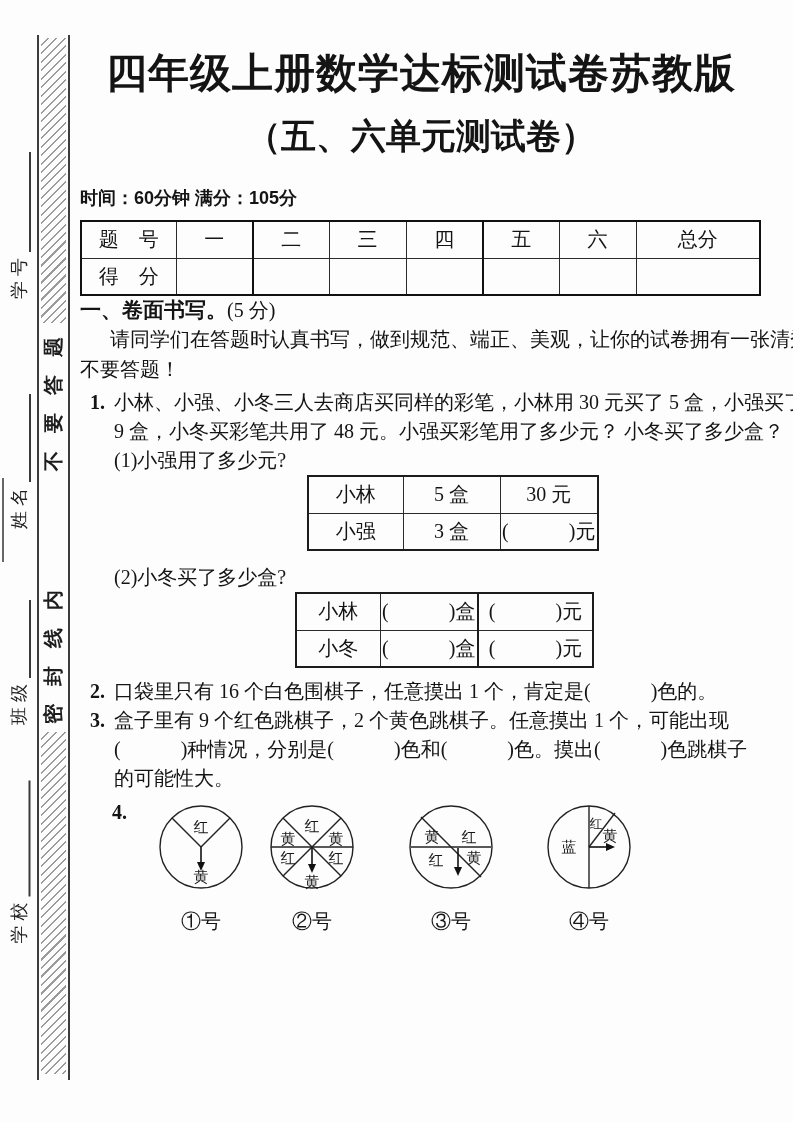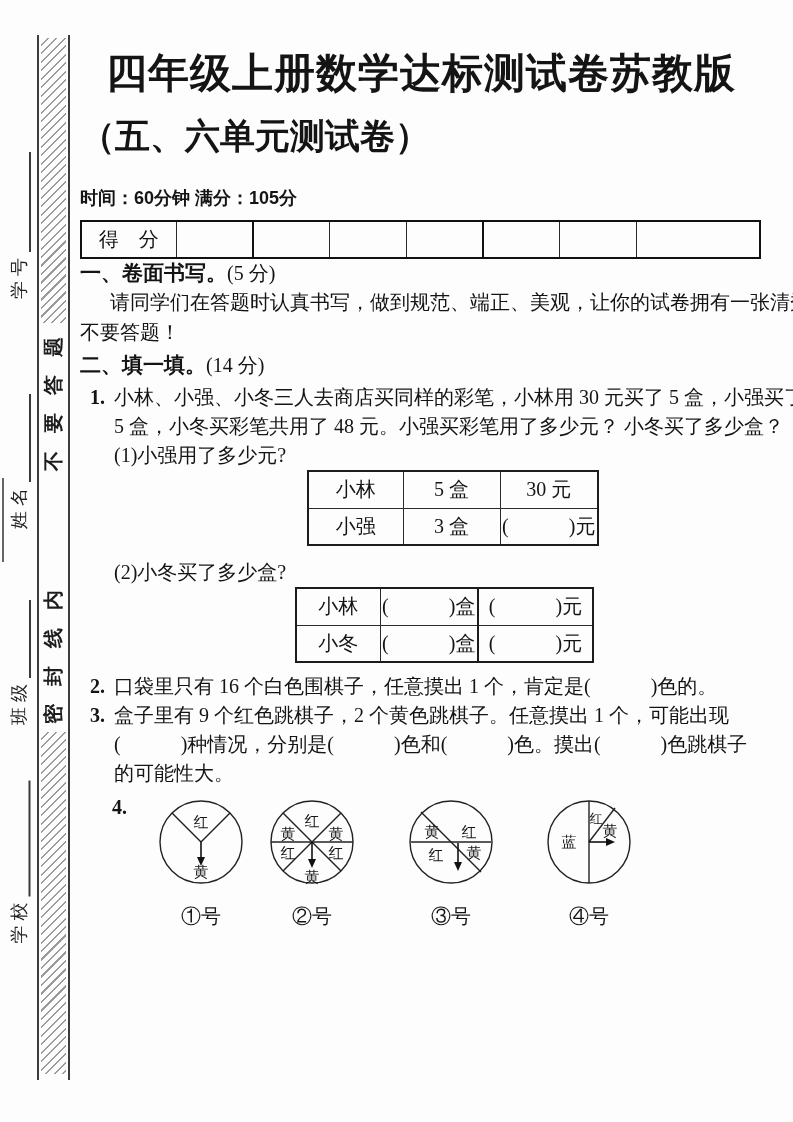--- a/index.html
+++ b/index.html
@@ -36,21 +36,21 @@
   .field.f1 { width:150px; left:-56px; top:212px; }
   .field.f2 { width:140px; left:-51px; top:447px; }
   .field.f3 { width:130px; left:-46px; top:648px; }
   .field.f4 { width:165px; left:-64px; top:849px; }
   .foldmark { position:absolute; left:2px; top:478px; width:2px; height:84px; background:#666; }
 
   
   .content { position:absolute; left:80px; top:0; width:682px; }
   .sans { font-family:"Liberation Sans","DejaVu Sans",sans-serif; }
   .title { margin-top:46px; text-align:center; font-weight:bold; font-size:41px; letter-spacing:1px; white-space:nowrap; }
-  .subtitle { margin-top:12px; font-weight:bold; font-size:35px; white-space:nowrap; }
+  .subtitle { margin-top:12px; text-align:center; font-weight:bold; font-size:35px; white-space:nowrap; }
   .meta { margin-top:26px; text-align:left; font-weight:bold; font-size:18px; white-space:nowrap; }
 
   table { border-collapse:collapse; table-layout:fixed; }
   td { border:1px solid #2a2a2a; text-align:center; font-size:20px; padding:0; height:37px; white-space:nowrap; overflow:hidden; }
   .score-table { margin-top:10px; width:679px; border:2px solid #111; }
   .score-table td.thick { border-left:2px solid #111; }
 
   .sec-head { font-size:20px; white-space:nowrap; }
   .sec-head .hb { font-family:"Liberation Sans","DejaVu Sans",sans-serif; font-weight:bold; font-size:21px; }
   .sec1 { margin-top:0; }
@@ -127,20 +127,30 @@
         <col style="width:95px">
           <col style="width:77px">
           <col style="width:76px">
           <col style="width:77px">
         <col style="width:77px">
           <col style="width:76px">
           <col style="width:77px">
           <col style="width:124px">
       </colgroup>
       <tbody>
+          <tr>
+        <td>题　号</td>
+        <td>一</td>
+        <td class="thick">二</td>
+        <td>三</td>
+        <td>四</td>
+        <td class="thick">五</td>
+        <td>六</td>
+        <td>总分</td>
+      </tr>
       <tr>
         <td>得　分</td>
         <td></td>
         <td class="thick"></td>
         <td></td>
         <td></td>
         <td class="thick"></td>
         <td></td>
         <td></td>
       </tr>
@@ -148,28 +158,25 @@
       </table>
 
     <div class="sec-head sec1">
       <span class="hb">一、卷面书写。</span><span>(5 分)</span>
     </div>
     <div class="para">
       <div class="line indent">请同学们在答题时认真书写，做到规范、端正、美观，让你的试卷拥有一张清秀、</div>
       <div class="line">不要答题！</div>
     </div>
 
-    <div class="sec-head sec2">
-      <span class="hb">二、填一填。</span><span>(14 分)</span>
-    </div>
 
     <div class="q q1">
       <span class="qnum">1.</span>
       <div class="line">小林、小强、小冬三人去商店买同样的彩笔，小林用 30 元买了 5 盒，小强买了</div>
-      <div class="line">5 盒，小冬买彩笔共用了 48 元。小强买彩笔用了多少元？ 小冬买了多少盒？</div>
+      <div class="line">9 盒，小冬买彩笔共用了 48 元。小强买彩笔用了多少元？ 小冬买了多少盒？</div>
       <div class="line">(1)小强用了多少元?</div>
 
       <table class="qtable t1">
         <colgroup>
             <col style="width:95px">
             <col style="width:97px">
             <col style="width:98px">
           </colgroup>
         <tbody>
             <tr>

